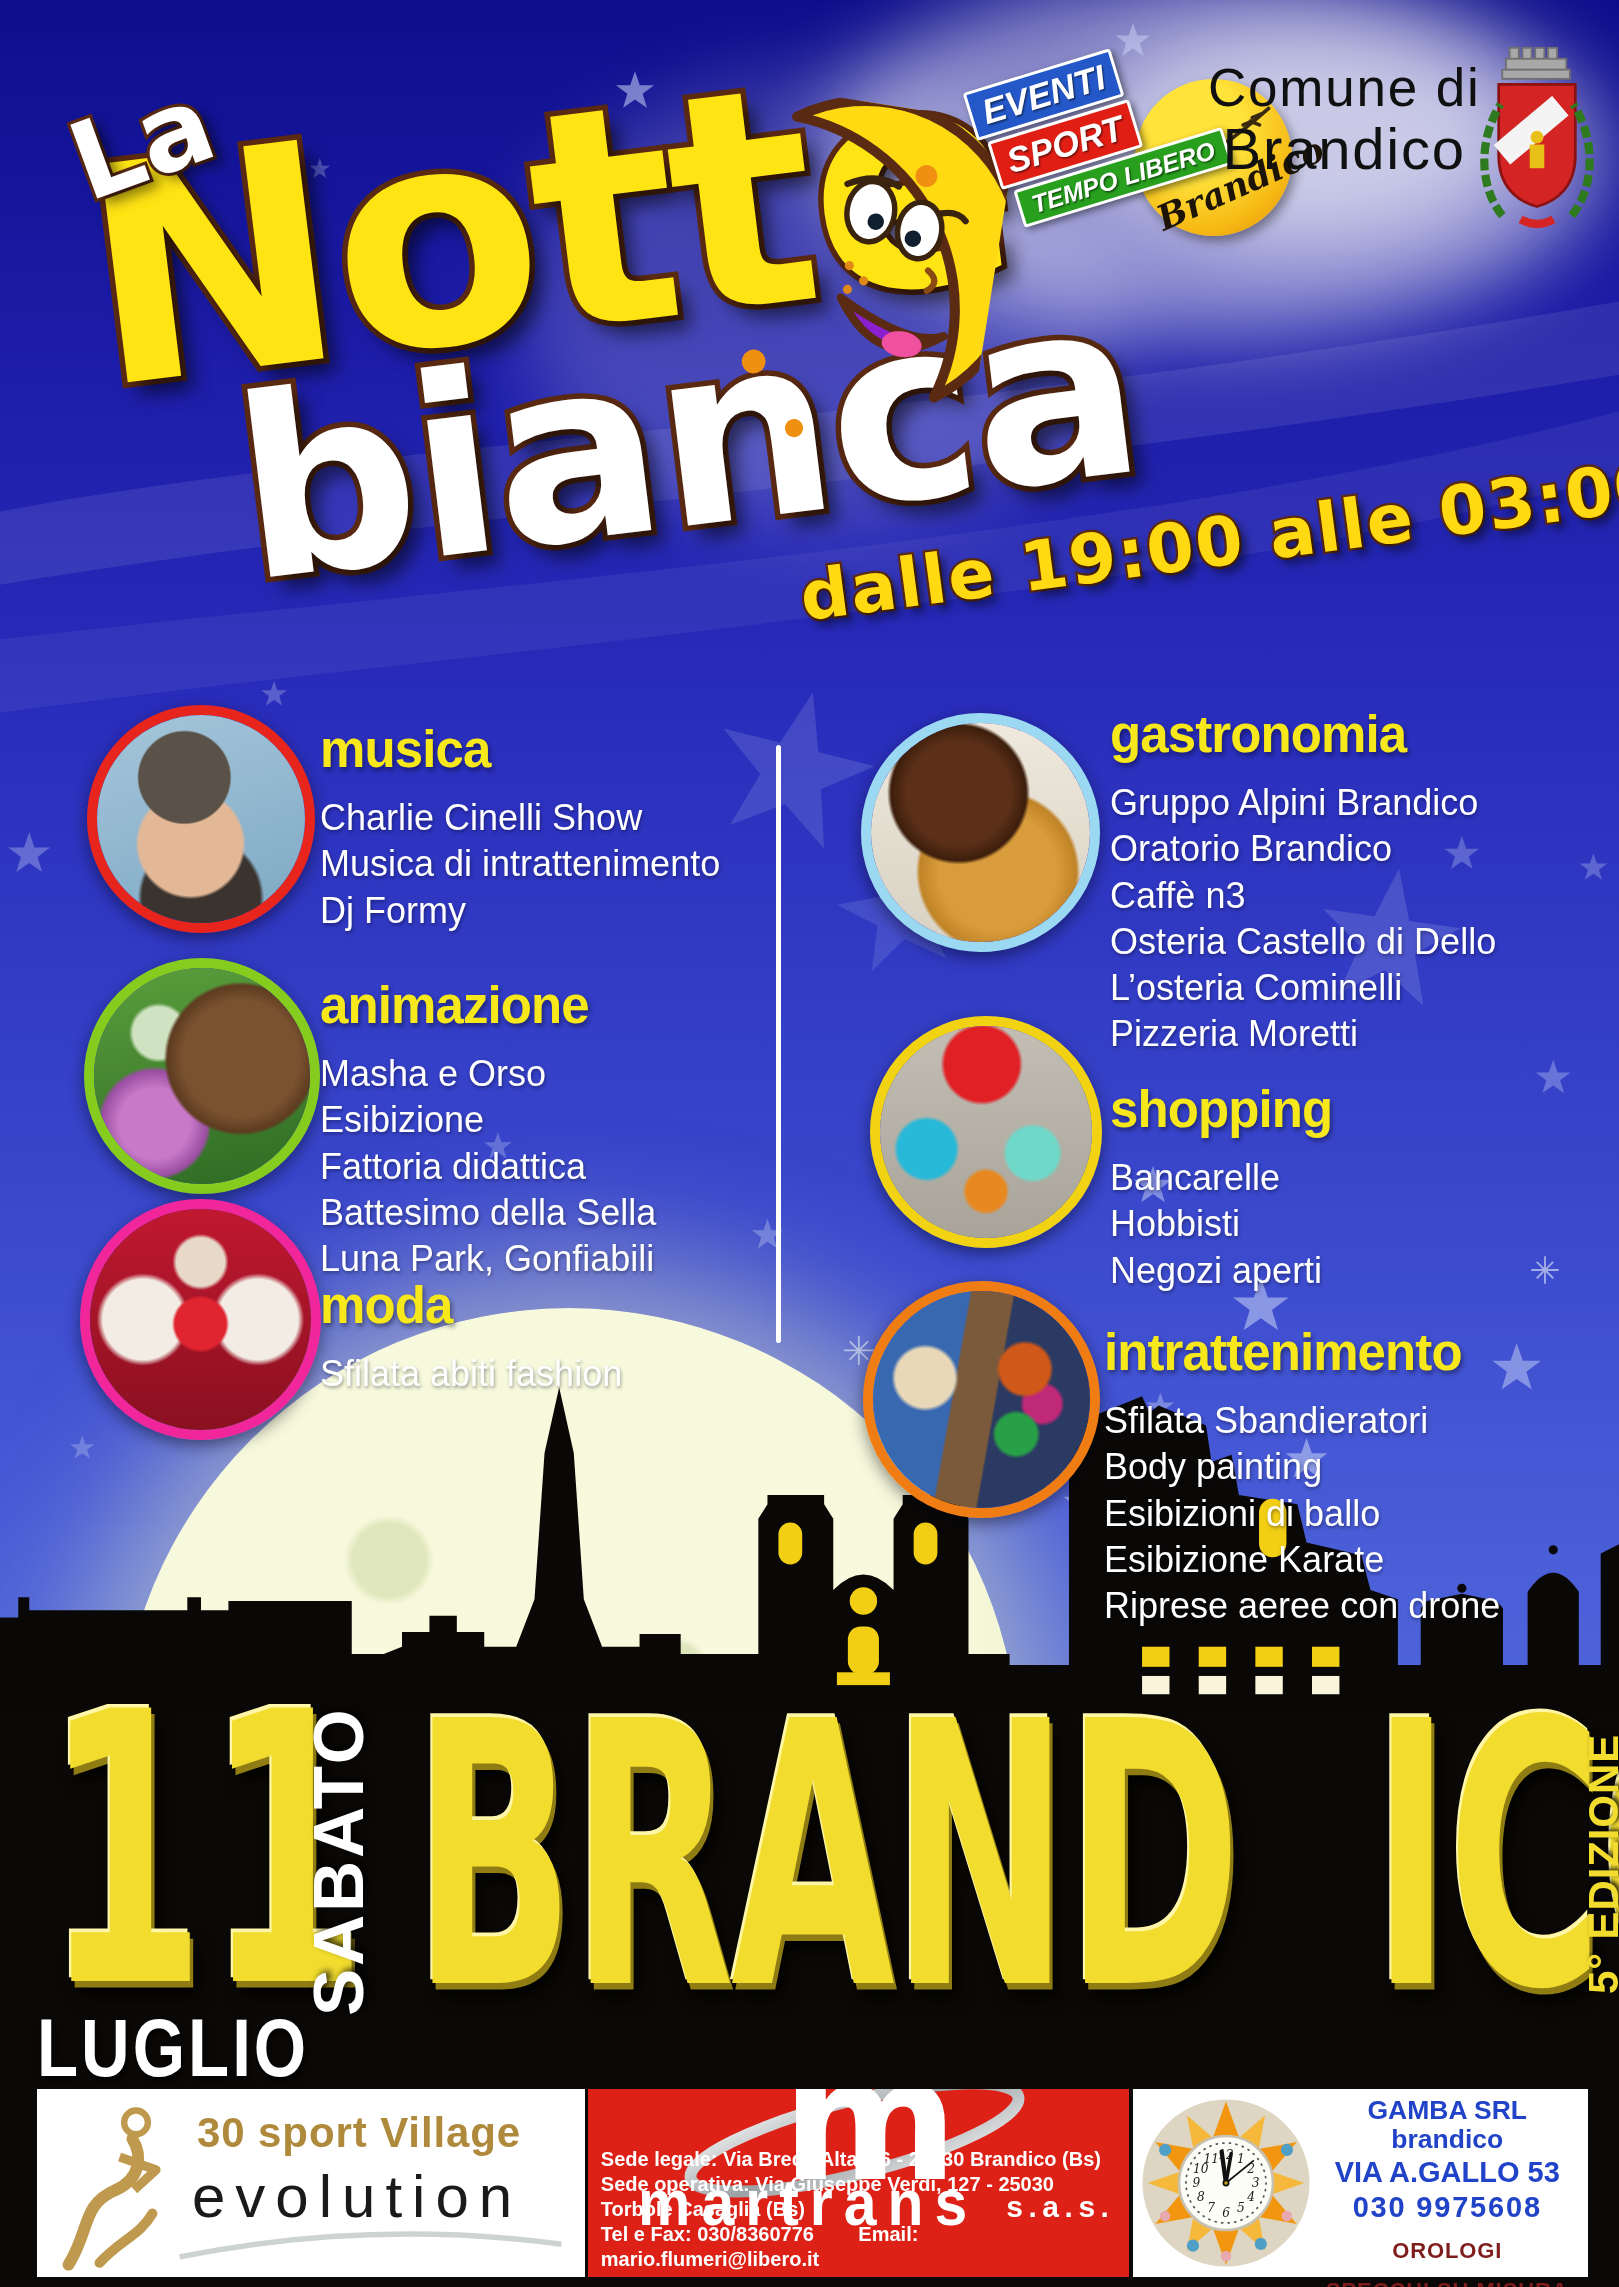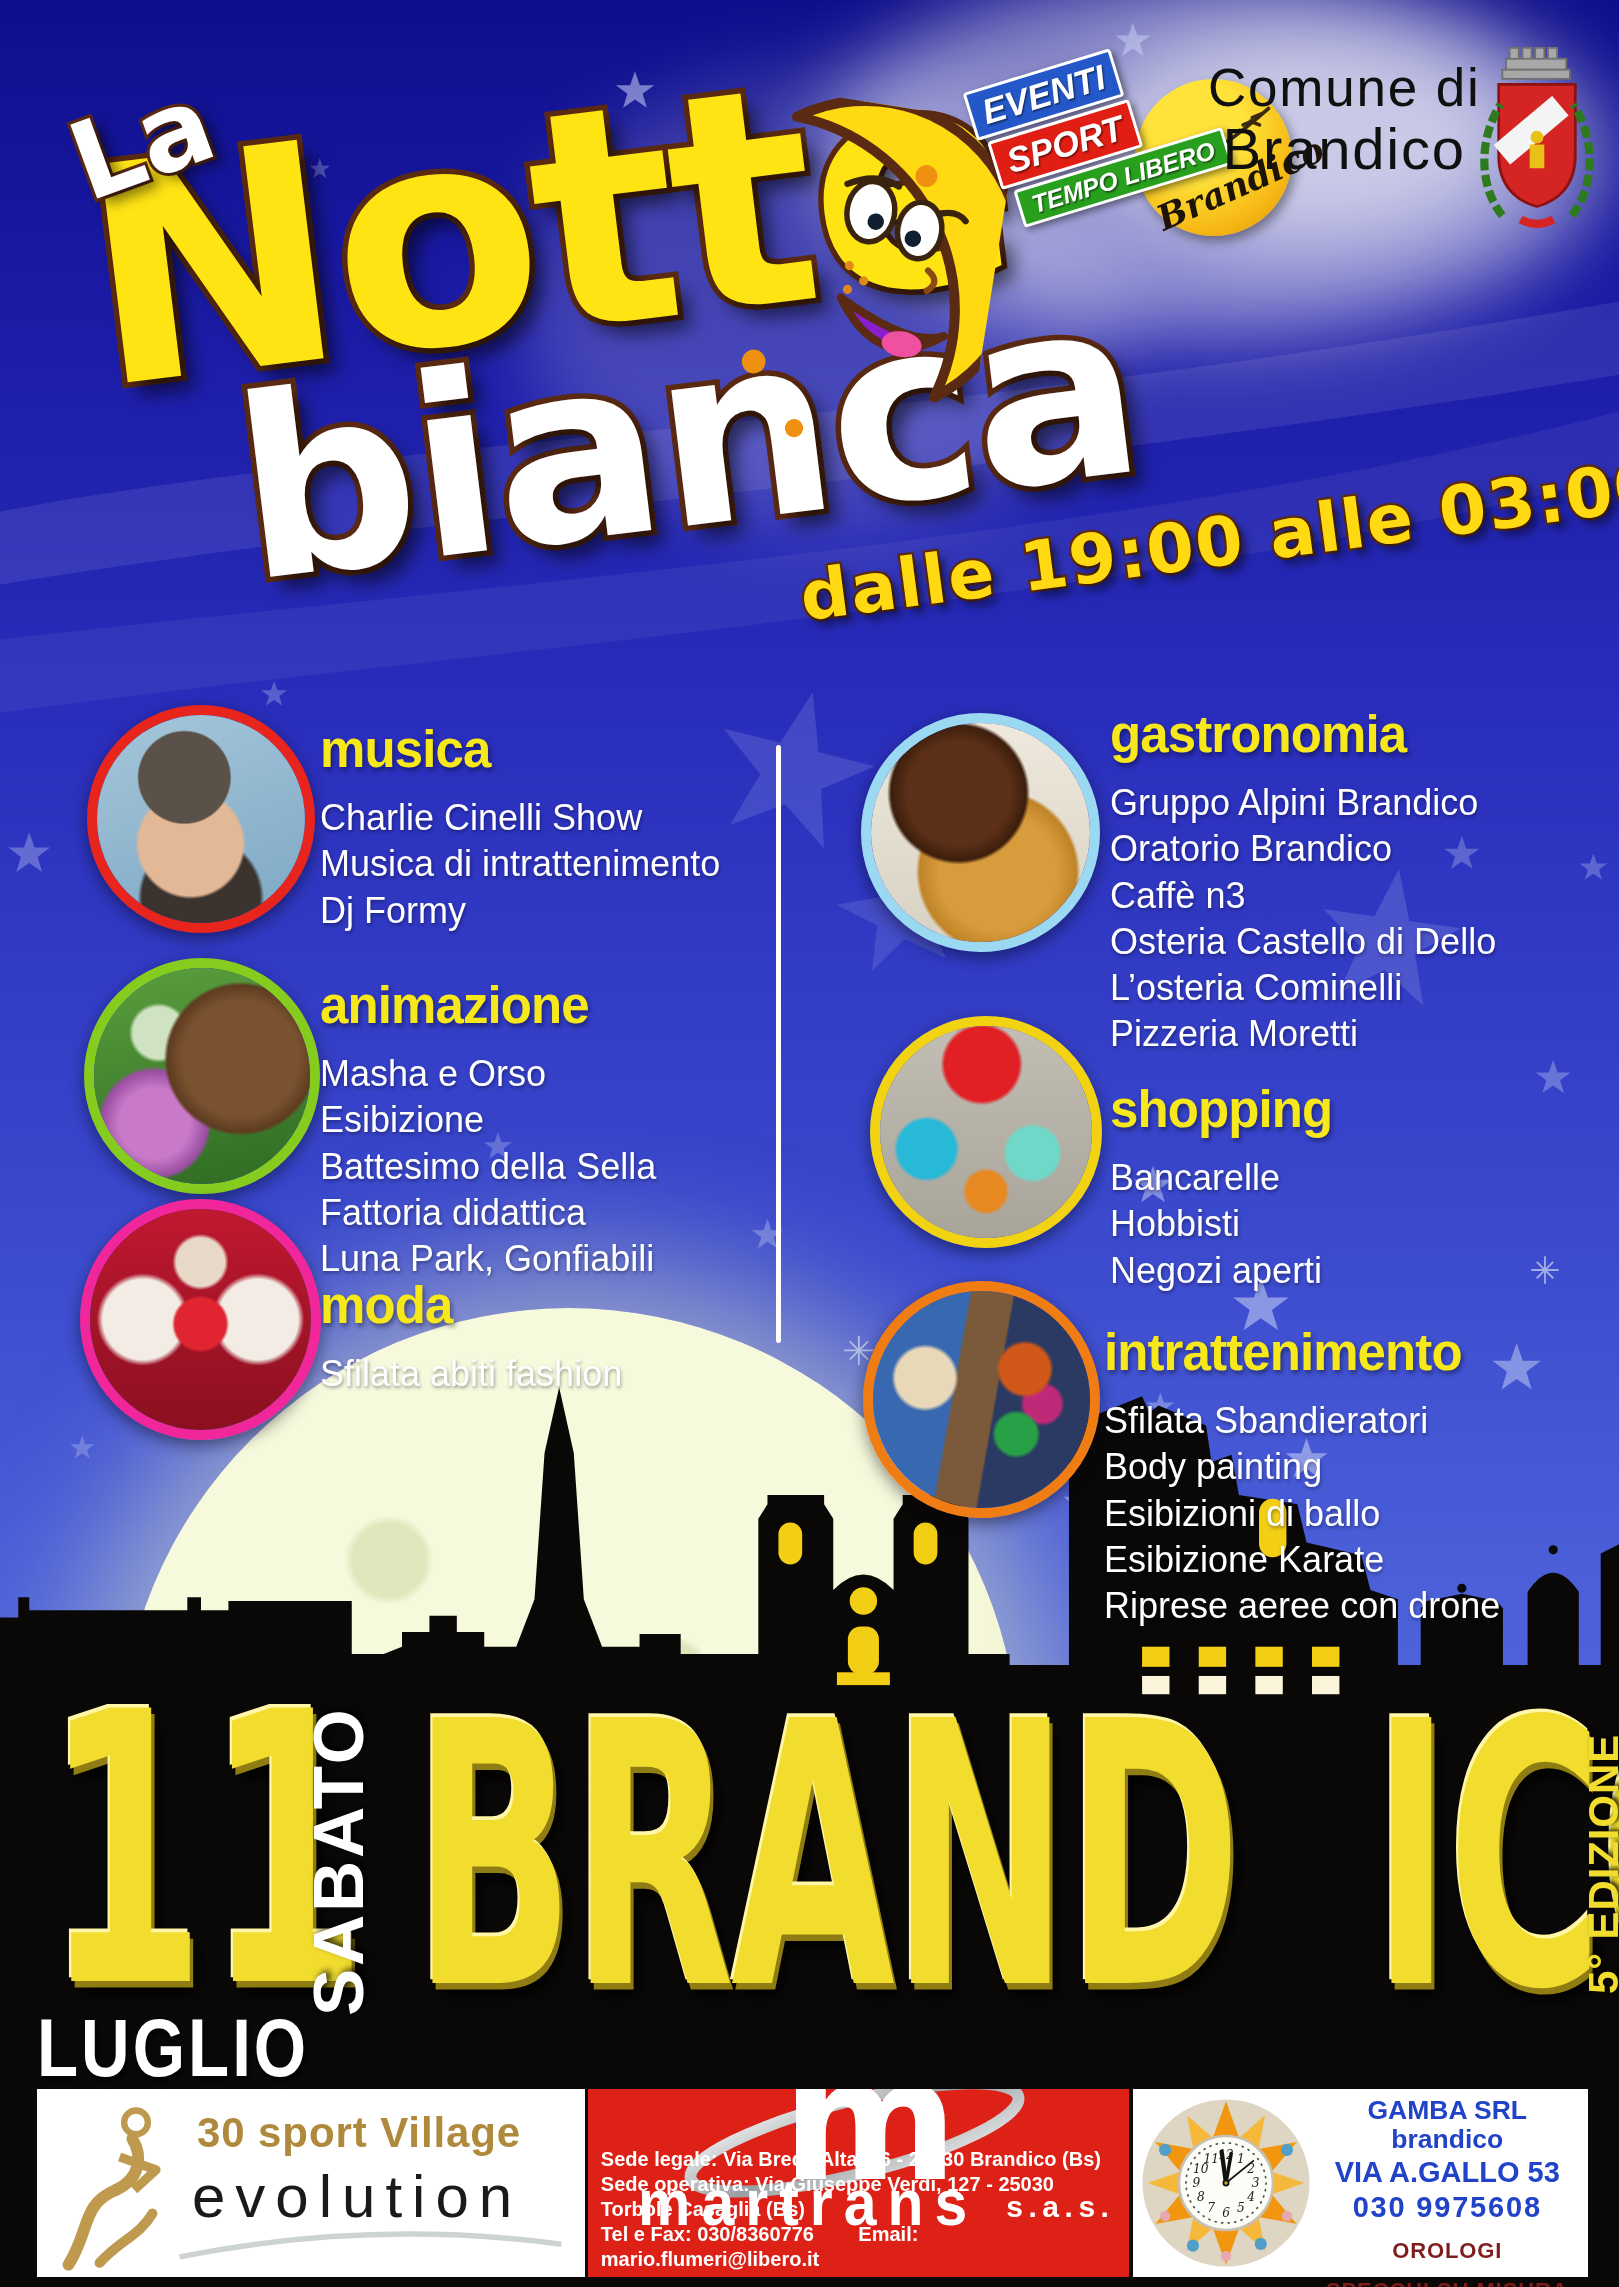--- a/index.html
+++ b/index.html
@@ -317,22 +317,22 @@
         <div class="sec-item">Charlie Cinelli Show</div>
         <div class="sec-item">Musica di intrattenimento</div>
         <div class="sec-item">Dj Formy</div>
       </div>
   </div>
   <div class="abs sec-text" id="t-animazione">
     <div class="sec-title">animazione</div>
     <div class="sec-items">
         <div class="sec-item">Masha e Orso</div>
         <div class="sec-item">Esibizione</div>
+        <div class="sec-item">Fattoria didattica</div>
         <div class="sec-item">Battesimo della Sella</div>
-        <div class="sec-item">Fattoria didattica</div>
         <div class="sec-item">Luna Park, Gonfiabili</div>
       </div>
   </div>
   <div class="abs sec-text" id="t-moda">
     <div class="sec-title">moda</div>
     <div class="sec-items">
         <div class="sec-item">Sfilata abiti fashion</div>
       </div>
   </div>
   <div class="abs sec-text" id="t-gastronomia">

